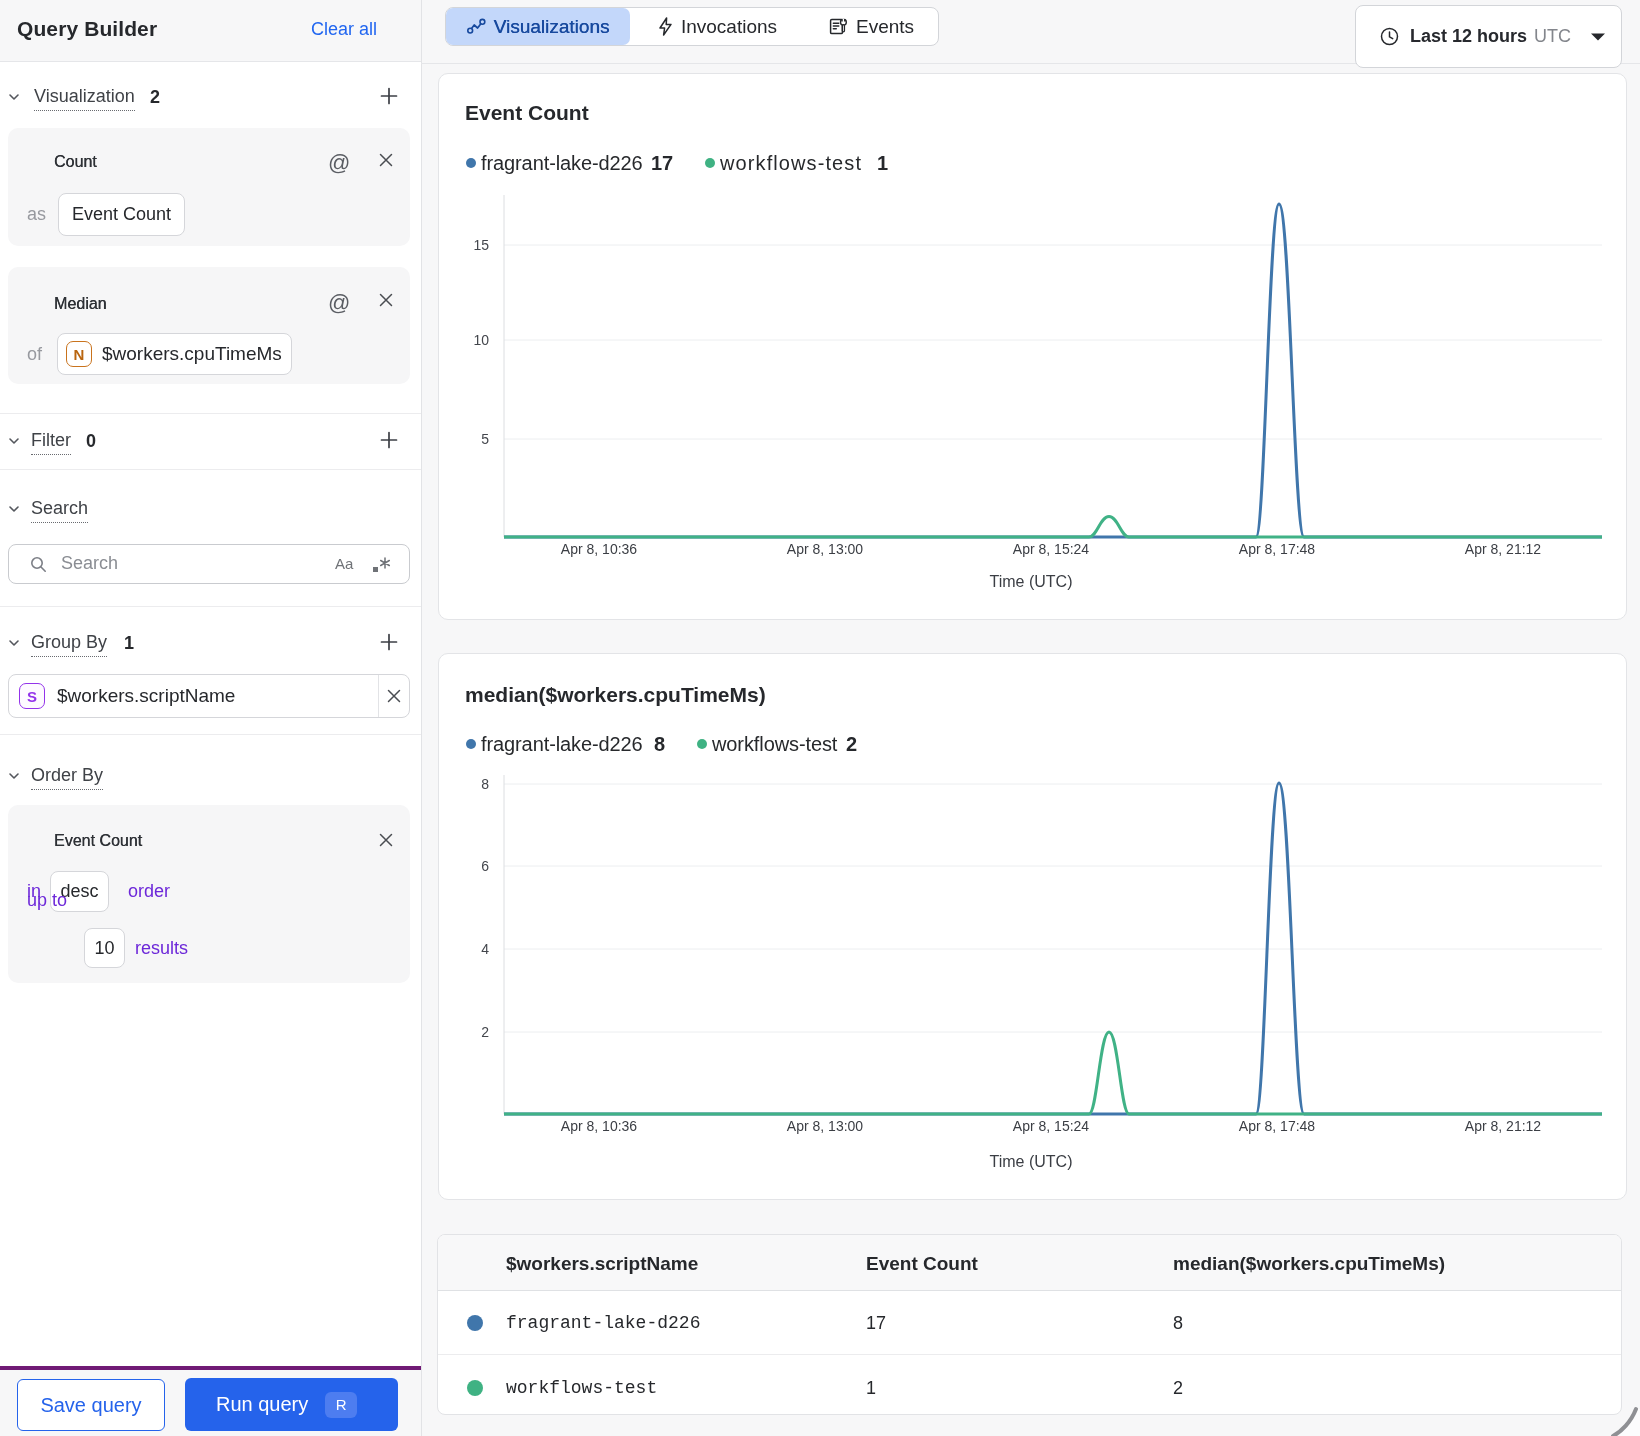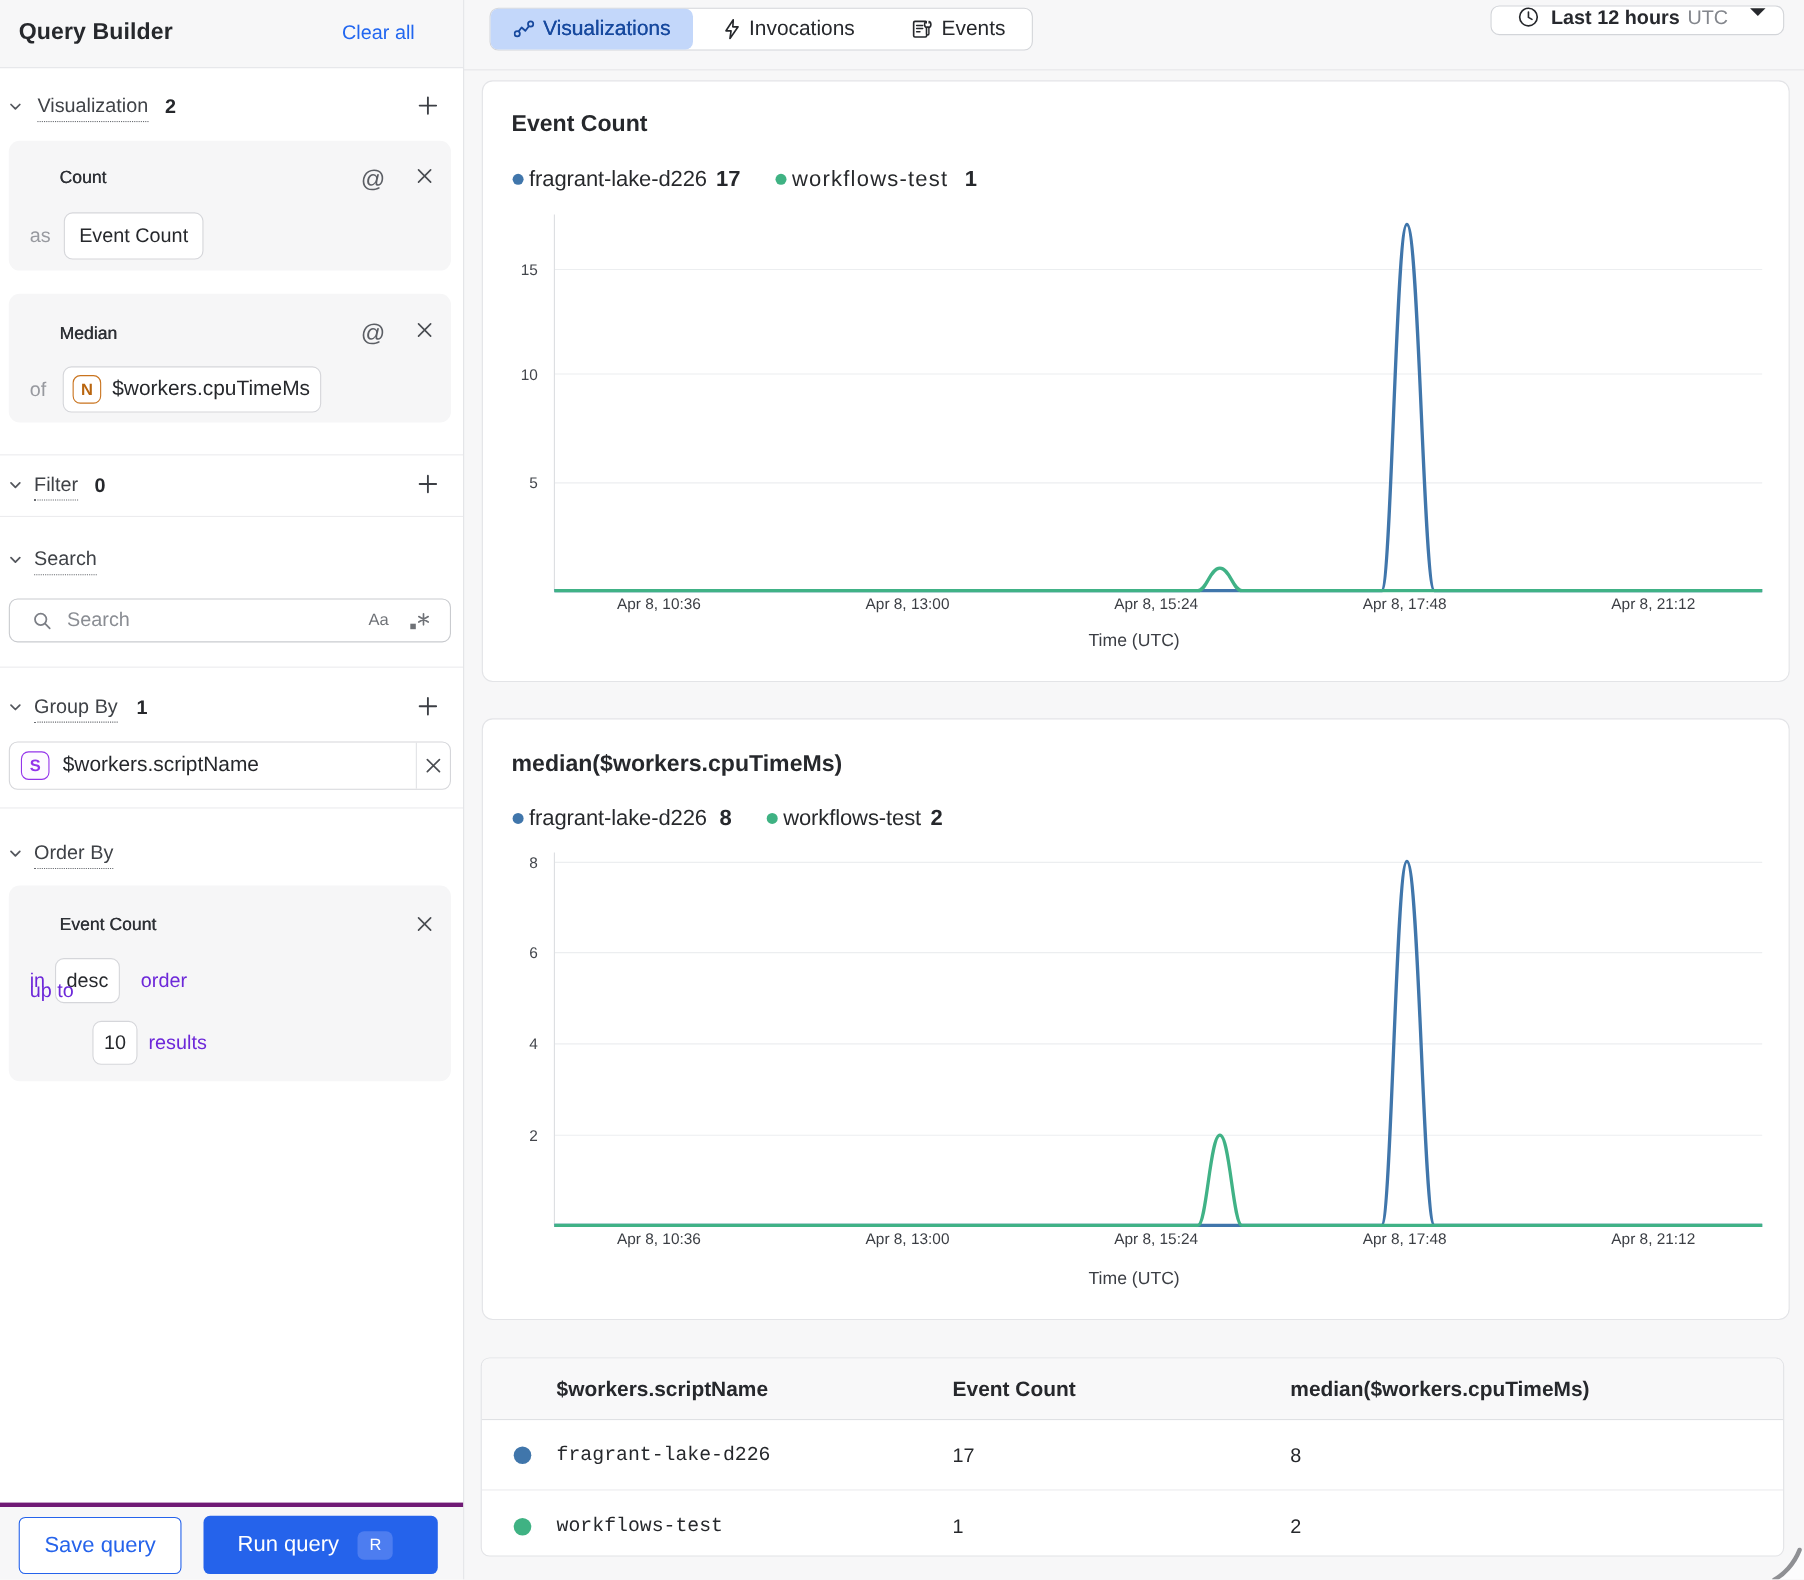--- a/index.html
+++ b/index.html
@@ -41,21 +41,21 @@
   #btn-run .kbd { display:inline-flex; align-items:center; justify-content:center; width:32px; height:26px; background:#4d7df0; border-radius:6px; font-size:15px; font-weight:500; }
 
   
   #topline { position:absolute; left:421px; top:63px; width:1219px; height:1px; background:#e5e6e9; }
   #tabs { position:absolute; left:445px; top:7px; width:494px; height:39px; background:#fff; border:1px solid #d3d5d9; border-radius:8px; display:flex; }
   .tab { display:flex; align-items:center; justify-content:center; gap:8px; font-size:19px; color:#26282c; }
   #tab1 { width:184px; background:#c3d7fa; border-radius:7px; color:#17499e; font-weight:500; text-shadow:0.3px 0 0 #17499e; }
   #tab2 { width:175px; }
   #tab3 { width:133px; }
 
-  #timebtn { position:absolute; left:1355px; top:5px; width:267px; height:27px; background:#fff; border:1px solid #d3d5d9; border-radius:8px; display:flex; }
+  #timebtn { position:absolute; left:1355px; top:5px; width:267px; height:63px; background:#fff; border:1px solid #d3d5d9; border-radius:8px; display:flex; align-items:center; }
   #timebtn .t1 { font-size:18px; font-weight:700; color:#27292e; margin-left:11px; }
   #timebtn .t2 { font-size:18px; color:#83868c; margin-left:7px; }
 
   .card { position:absolute; background:#fff; border:1px solid #e3e4e7; border-radius:10px; }
   .card-title { position:absolute; left:26px; font-size:21px; font-weight:700; color:#26282c; }
   .legend span.lt { position:absolute; font-size:20px; line-height:23px; color:#27292c; letter-spacing:-0.1px; }
   .legend b.lt { position:absolute; font-size:20px; line-height:23px; color:#26282c; }
   .ldot { position:absolute; width:10px; height:10px; border-radius:50%; }
   
 

